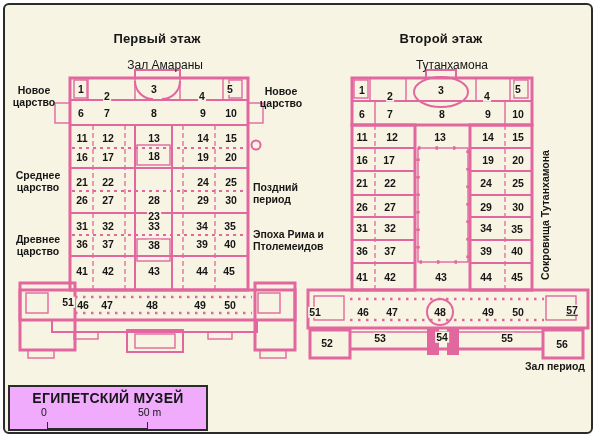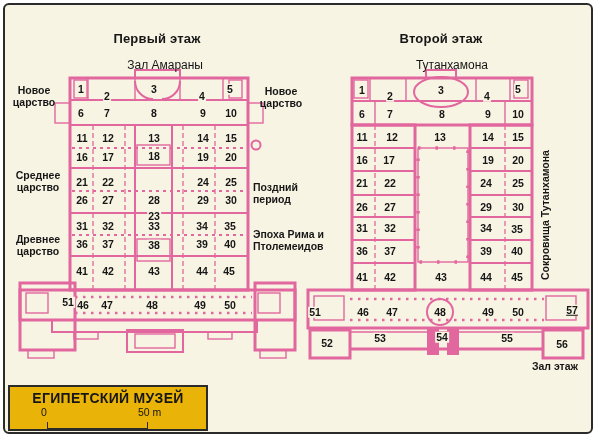--- a/index.html
+++ b/index.html
@@ -24,21 +24,21 @@
   .w1{fill:none;stroke:#e2679e;stroke-width:1.4;}
   .wd{fill:none;stroke:#e2679e;stroke-width:1.8;stroke-dasharray:3 4;}
   .wdv{fill:none;stroke:#e2679e;stroke-width:1.3;stroke-dasharray:5 3;}
   .wdot{fill:none;stroke:#e2679e;stroke-width:2.4;stroke-dasharray:2.5 5.5;}
   .wpier{fill:none;stroke:#e2679e;stroke-width:3.5;stroke-dasharray:2.5 15;}
   .hp{stroke:#e2679e;stroke-width:1.6;}
   .hp2{stroke:#e2679e;stroke-width:1.1;}
   .fpink{fill:#e2679e;stroke:none;}
   
   #legend{position:absolute;left:8px;top:385px;width:200px;height:46px;border:2px solid #2b2b2b;
-          background:#eab308;box-sizing:border-box;}
+          background:#f0abfc;box-sizing:border-box;}
   .legend-title{position:absolute;left:0;top:3px;width:100%;text-align:center;font-weight:bold;
                 font-size:14px;letter-spacing:.3px;}
   .scale-num{position:absolute;font-size:10.5px;}
   .scale-bracket{position:absolute;left:37px;top:35px;width:101px;height:7px;
                  border:1.8px solid #2b2b2b;border-top:none;box-sizing:border-box;}
 </style>
 </head>
 <body>
 
 <div id="stage">
@@ -268,21 +268,21 @@
   <div class="slabel" style="left:10px;top:233px;width:56px">Древнее
 царство</div>
   <div class="slabel" style="left:255px;top:85px;width:52px">Новое
 царство</div>
   <div class="slabel la" style="left:253px;top:181px;width:60px">Поздний
 период</div>
   <div class="slabel la" style="left:253px;top:228px;width:74px">Эпоха Рима и
 Птолемеидов</div>
 
   <div class="vlabel" style="left:432px;top:207px;width:230px;height:16px">Сокровища Тутанхамона</div>
-  <div class="slabel" style="left:512px;top:360px;width:86px">Зал этаж</div>
+  <div class="slabel" style="left:512px;top:360px;width:86px">Зал период</div>
 
   <div id="legend">
     <div class="legend-title">ЕГИПЕТСКИЙ МУЗЕЙ</div>
     <span class="scale-num" style="left:31px;top:19px">0</span>
     <span class="scale-num" style="left:128px;top:19px">50 m</span>
     <div class="scale-bracket"></div>
   </div>
 </div>
 
 </body></html>

